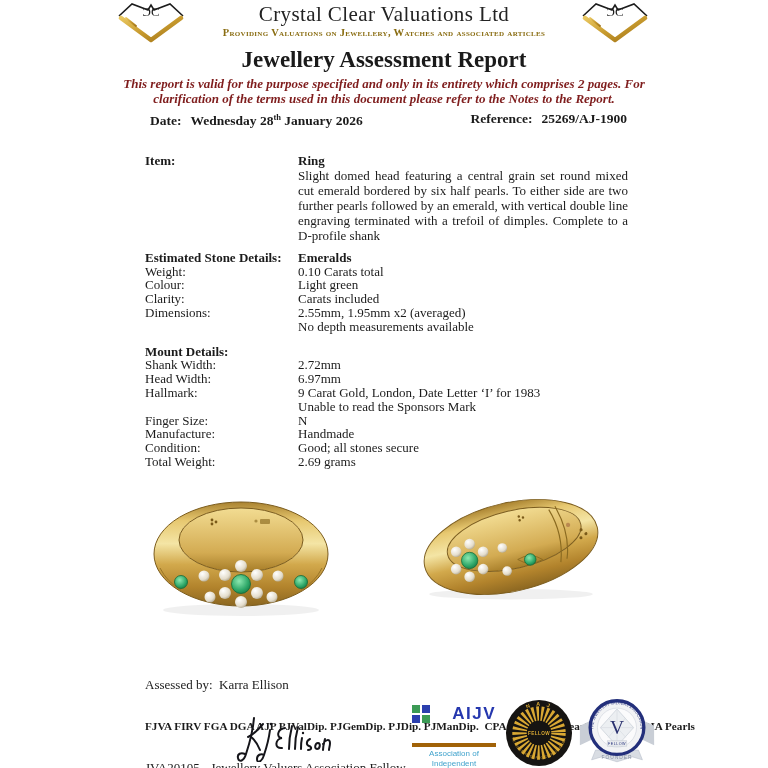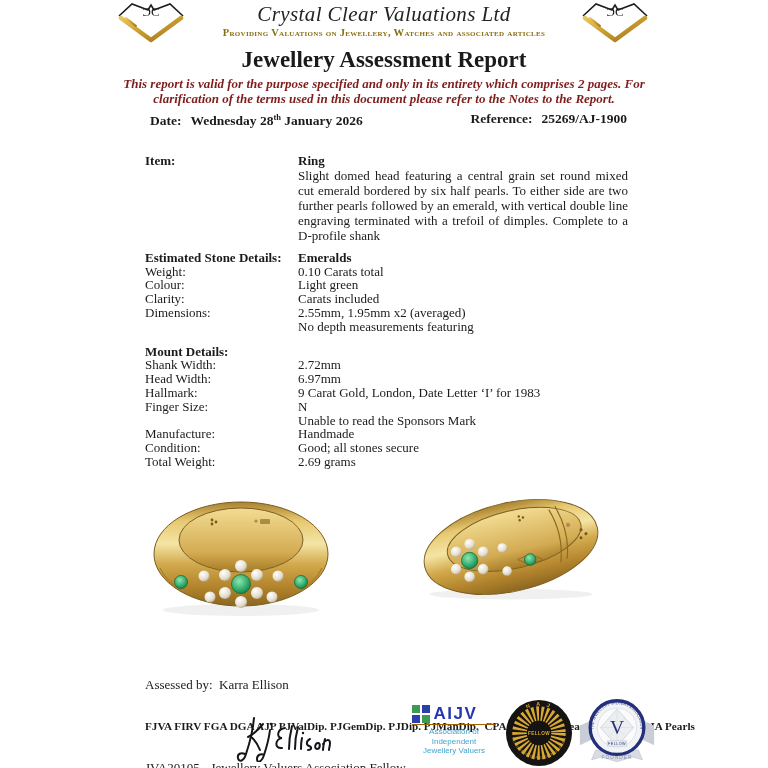--- a/index.html
+++ b/index.html
@@ -1,21 +1,21 @@
 <!DOCTYPE html>
 <html><head>
 <meta charset="utf-8">
 <style>
   html,body{margin:0;padding:0;background:#ffffff;}
   body{width:768px;height:768px;overflow:hidden;font-family:"Liberation Serif",serif;color:#1b1b1b;position:relative;}
   .page{position:absolute;inset:0;background:#fff;}
 
   
   .header{position:absolute;top:2px;left:0;width:768px;text-align:center;}
-  .company{font-size:21px;letter-spacing:0.4px;color:#232323;font-style:italic;}
+  .company{font-size:21px;letter-spacing:0.4px;color:#232323;}
   .tagline{font-size:10.5px;font-weight:bold;font-variant:small-caps;letter-spacing:0.3px;color:#8a6d12;margin-top:0px;text-align:center;}
   .cc-logo{position:absolute;top:1px;width:72px;height:42px;}
   .cc-left{left:115px;}
   .cc-right{left:579px;}
 
   .title{position:absolute;top:47px;left:104px;width:560px;text-align:center;font-size:23px;font-weight:bold;color:#1a1a1a;}
   .disclaimer{position:absolute;top:77px;left:114px;width:540px;text-align:center;font-style:italic;font-weight:bold;font-size:13px;line-height:14.6px;color:#7f1d1d;}
 
   .daterow{position:absolute;top:111px;left:150px;width:482px;font-weight:bold;font-size:13.5px;}
   .daterow .dval{margin-left:9px;}
@@ -37,21 +37,21 @@
   .photo-front{left:146px;top:492px;}
   .photo-side{left:410px;top:490px;}
 
   
   .assessor{position:absolute;top:650px;left:145px;font-size:13px;line-height:13.8px;white-space:pre-wrap;}
   .creds{font-size:11.2px;font-weight:bold;line-height:12.6px;margin:1px 0 1px 0;}
 
   
   .signature{position:absolute;left:233px;top:712px;}
   .aijv{position:absolute;left:412px;top:704px;width:84px;font-family:"Liberation Sans",sans-serif;text-align:center;}
-  .aijv-top{display:flex;align-items:center;justify-content:flex-start;gap:4px;border-bottom:1px solid #a16207;padding-bottom:0;}
+  .aijv-top{display:flex;align-items:center;justify-content:space-between;gap:4px;border-bottom:4px solid #a16207;padding-bottom:19px;}
   .sqgrid{display:grid;grid-template-columns:8px 8px;grid-template-rows:8px 8px;gap:1.5px;}
   .sq{width:8px;height:8px;}
   .sq.g{background:#3b9a55;} .sq.bl{background:#2b3fae;}
   .aijv-acro{font-size:17px;font-weight:bold;color:#2537ae;letter-spacing:1.5px;}
   .aijv-lines{margin-top:2px;font-size:8px;line-height:9.5px;color:#43a4cd;}
   .naj-badge{position:absolute;left:504px;top:699px;}
   .jva-badge{position:absolute;left:576px;top:698px;}
 </style>
 </head>
 <body>
@@ -117,47 +117,47 @@
     <div class="row">
         <span class="lbl">Clarity:</span>
         <span class="val">Carats included</span>
       </div>
     <div class="row">
         <span class="lbl">Dimensions:</span>
         <span class="val">2.55mm, 1.95mm x2 (averaged)</span>
       </div>
     <div class="row">
         <span class="lbl"></span>
-        <span class="val">No depth measurements featuring</span>
+        <span class="val">No depth measurements available</span>
       </div>
 
     <div class="gap11"></div>
     <div class="row">
       <span class="lbl b">Mount Details:</span>
       <span class="val"></span>
     </div>
     <div class="row">
         <span class="lbl">Shank Width:</span>
         <span class="val">2.72mm</span>
       </div>
     <div class="row">
         <span class="lbl">Head Width:</span>
         <span class="val">6.97mm</span>
       </div>
     <div class="row">
         <span class="lbl">Hallmark:</span>
         <span class="val">9 Carat Gold, London, Date Letter ‘I’ for 1983</span>
       </div>
     <div class="row">
+        <span class="lbl"></span>
+        <span class="val">Unable to read the Sponsors Mark</span>
+      </div>
+    <div class="row">
         <span class="lbl">Finger Size:</span>
         <span class="val">N</span>
-      </div>
-    <div class="row">
-        <span class="lbl"></span>
-        <span class="val">Unable to read the Sponsors Mark</span>
       </div>
     <div class="row">
         <span class="lbl">Manufacture:</span>
         <span class="val">Handmade</span>
       </div>
     <div class="row">
         <span class="lbl">Condition:</span>
         <span class="val">Good; all stones secure</span>
       </div>
     <div class="row">

